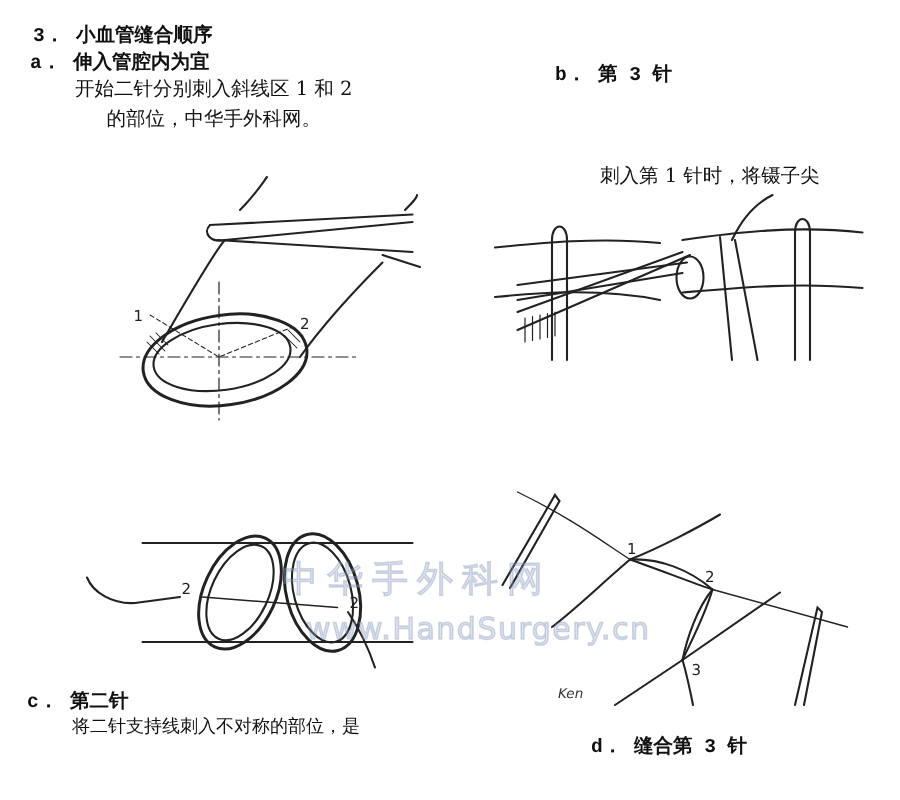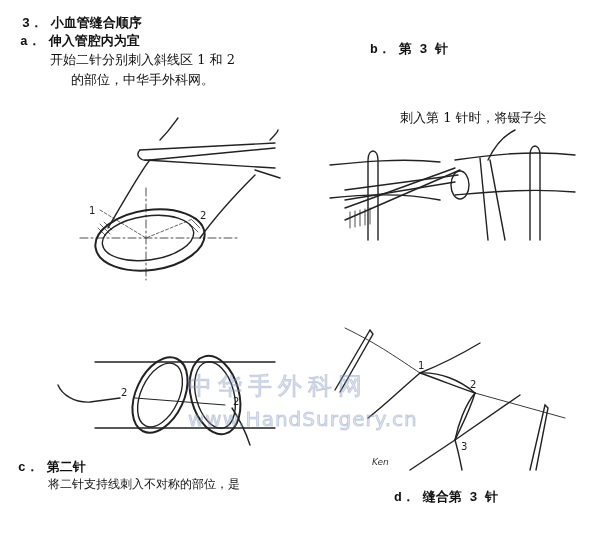--- a/index.html
+++ b/index.html
@@ -133,13 +133,13 @@
       <path d="M530 470 L 545 405 L 548 408 L 536 470"></path>
       <text x="418" y="369" class="lbl" fill="#222" stroke="none">1</text>
       <text x="470" y="388" class="lbl" fill="#222" stroke="none">2</text>
       <text x="461" y="450" class="lbl" fill="#222" stroke="none">3</text>
       <text x="372" y="465" font-size="9" font-style="italic" fill="#333" stroke="none">Ken</text>
     </g>
   </g>
 </svg>
 
 <div class="wm" style="left:188px; top:370px; font-size:24px; letter-spacing:6px;">中华手外科网</div>
-<div class="wm" style="left:188px; top:407px; font-size:20px; letter-spacing:1px; font-family:'DejaVu Sans', sans-serif;">www.HandSurgery.cn</div>
+<div class="wm" style="left:204px; top:407px; font-size:20px; letter-spacing:1px; font-family:'DejaVu Sans', sans-serif;">www.HandSurgery.cn</div>
 
 </body></html>

